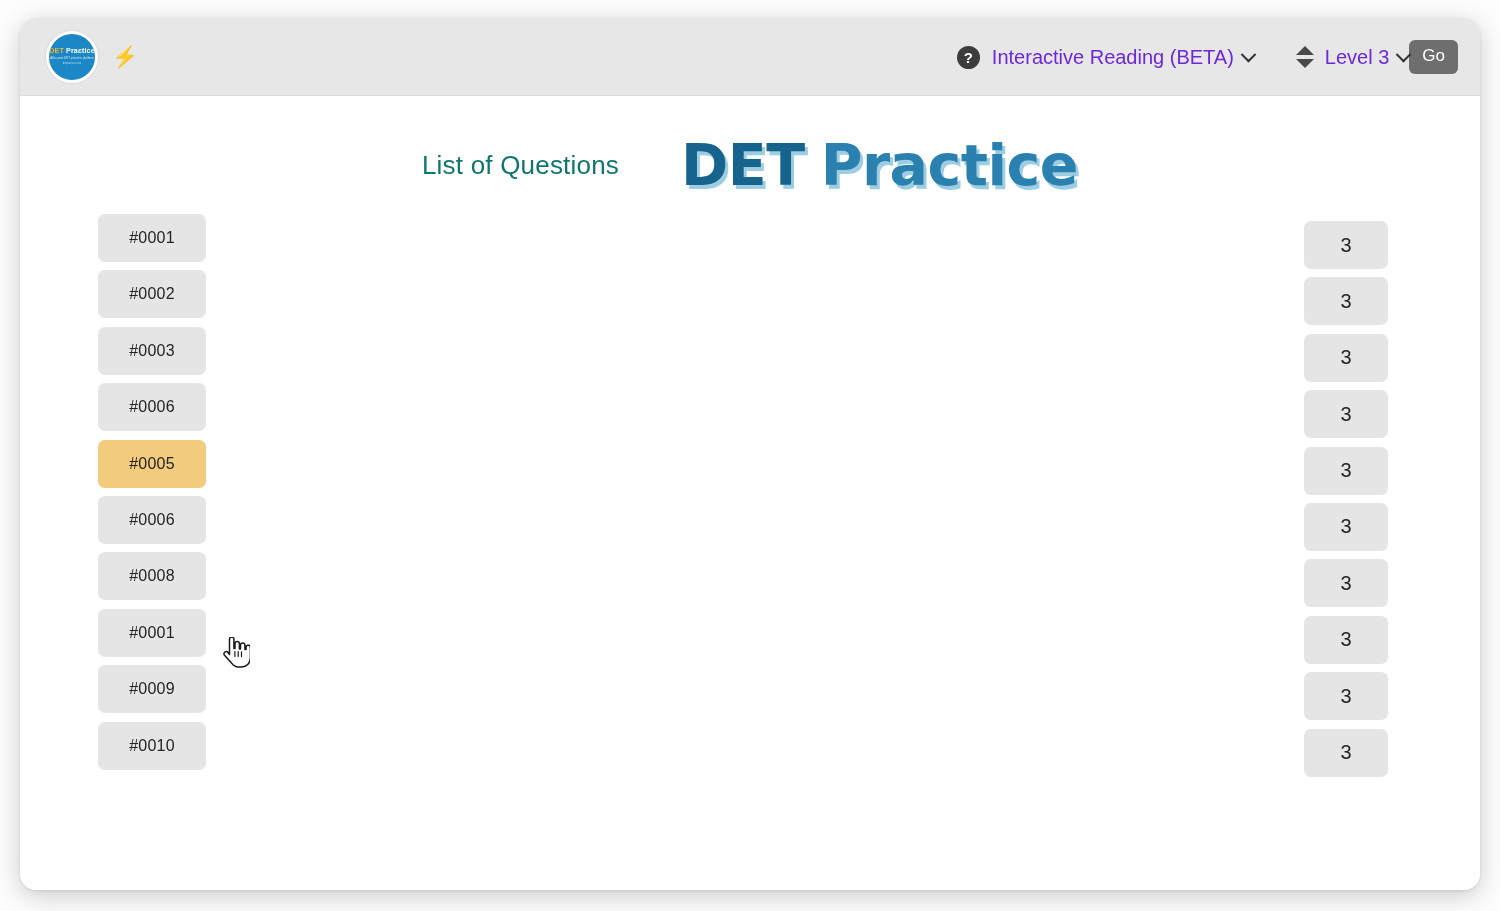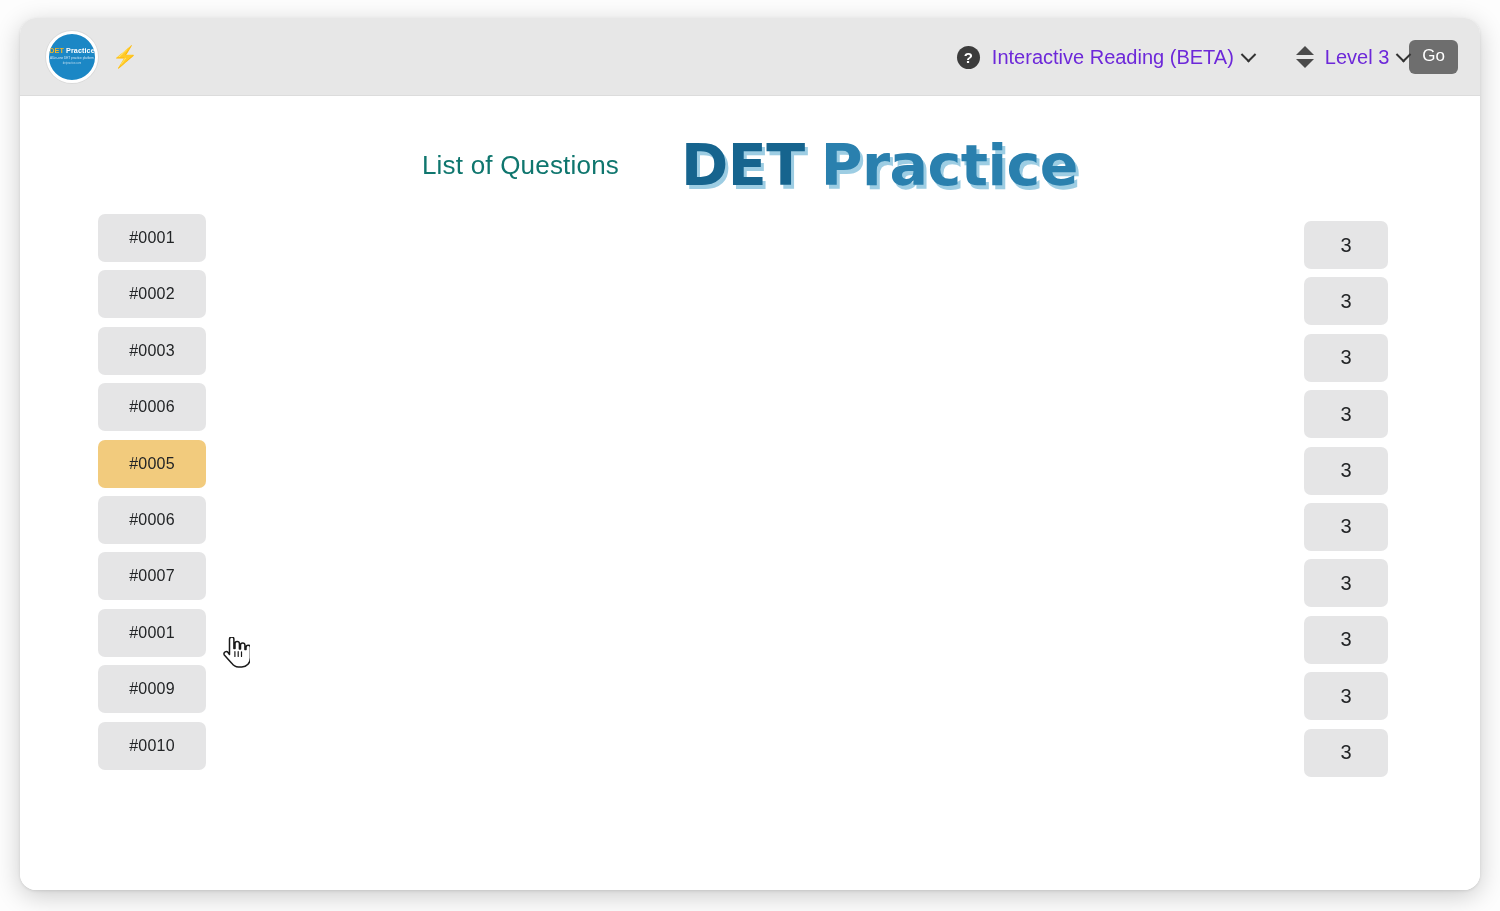--- a/index.html
+++ b/index.html
@@ -379,21 +379,21 @@
           </div>
           <div class="row">
             <button class="q-chip highlight">#0005</button>
             <button class="l-chip">3</button>
           </div>
           <div class="row">
             <button class="q-chip">#0006</button>
             <button class="l-chip">3</button>
           </div>
           <div class="row">
-            <button class="q-chip">#0007</button>
+            <button class="q-chip">#0008</button>
             <button class="l-chip">3</button>
           </div>
           <div class="row">
             <button class="q-chip">#0001</button>
             <button class="l-chip">3</button>
           </div>
           <div class="row">
             <button class="q-chip">#0009</button>
             <button class="l-chip">3</button>
           </div>

